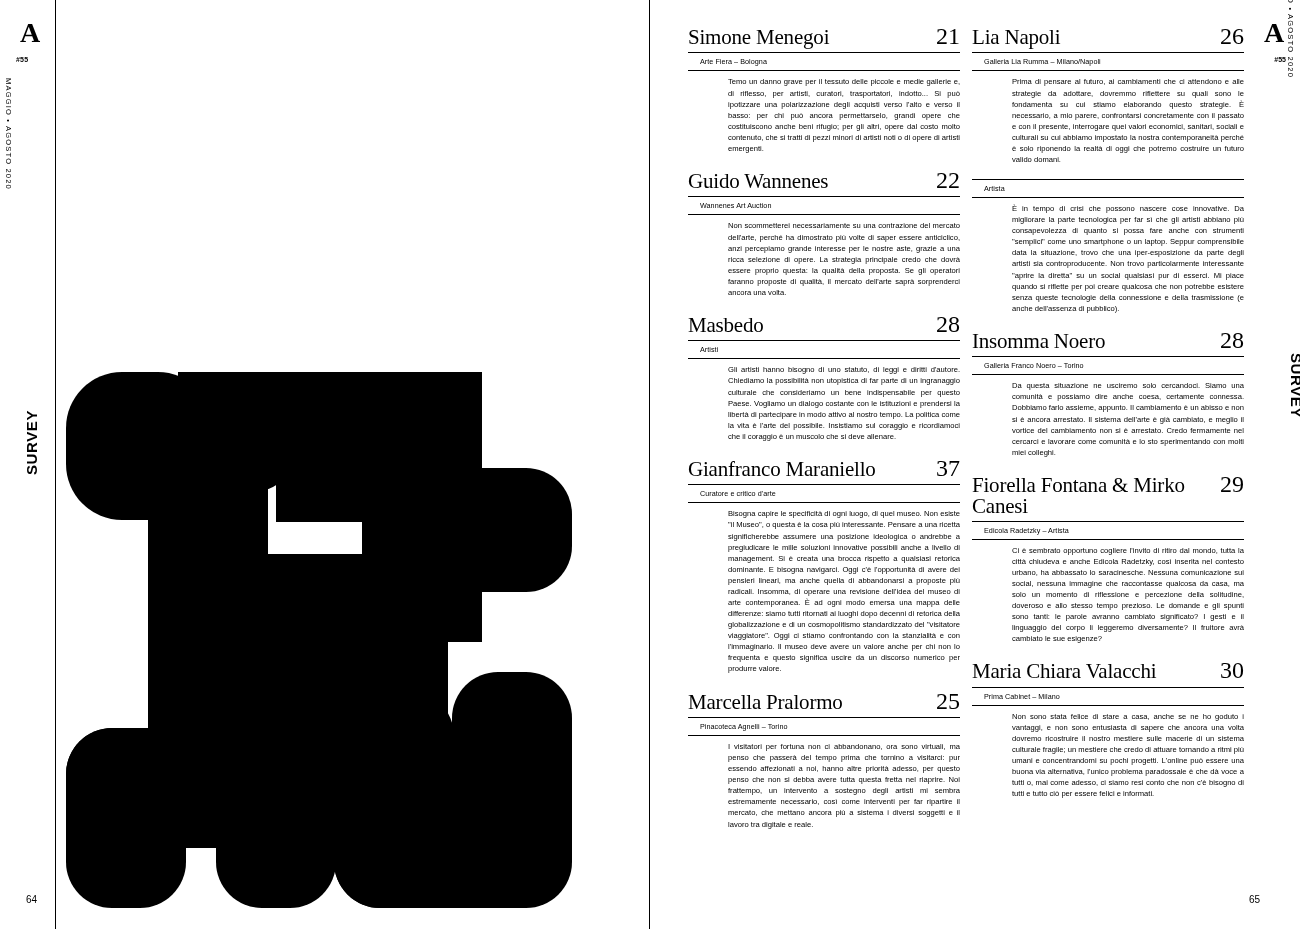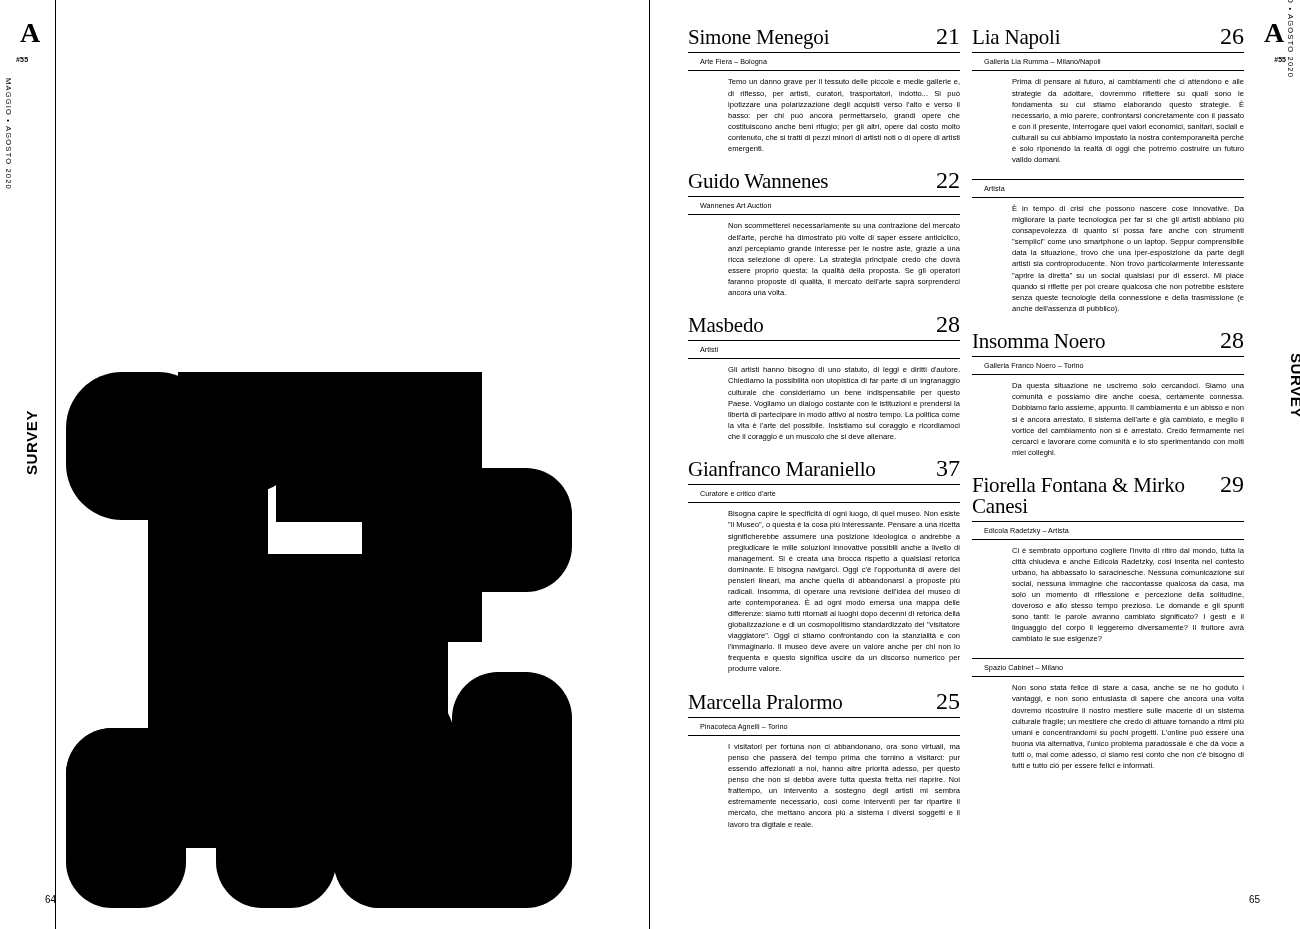--- a/index.html
+++ b/index.html
@@ -91,21 +91,20 @@
     letter-spacing: .6px;
     white-space: nowrap;
     transform-origin: left top;
     transform: rotate(-90deg) translate(-100%, 0);
   }
   .folio-left {
     position: absolute;
     left: 26px;
     bottom: 24px;
     font-size: 10px;
-    margin-left: 19px;
   }
 
   
   .artwork {
     position: absolute;
     left: 66px;
     top: 372px;
     width: 546px;
     height: 535px;
   }
@@ -382,22 +381,26 @@
           <div class="entry-name two-line">Fiorella Fontana &amp; Mirko Canesi</div>
           <div class="entry-page">29</div>
         </div>
         <div class="entry-rule"></div>
         <div class="entry-sub">Edicola Radetzky – Artista</div>
         <div class="entry-sub-rule"></div>
         <div class="entry-body">Ci è sembrato opportuno cogliere l'invito di ritiro dal mondo, tutta la città chiudeva e anche Edicola Radetzky, così inserita nel contesto urbano, ha abbassato lo saracinesche. Nessuna comunicazione sui social, nessuna immagine che raccontasse qualcosa da casa, ma solo un momento di riflessione e percezione della solitudine, doveroso e allo stesso tempo prezioso. Le domande e gli spunti sono tanti: le parole avranno cambiato significato? I gesti e il linguaggio del corpo li leggeremo diversamente? Il fruitore avrà cambiato le sue esigenze?</div>
       </div>
 
       <div class="entry">
-        <div class="entry-rule"></div>
-        <div class="entry-sub">Spazio Cabinet – Milano</div>
+        <div class="entry-head">
+          <div class="entry-name">Maria Chiara Valacchi</div>
+          <div class="entry-page">30</div>
+        </div>
+        <div class="entry-rule"></div>
+        <div class="entry-sub">Prima Cabinet – Milano</div>
         <div class="entry-sub-rule"></div>
         <div class="entry-body">Non sono stata felice di stare a casa, anche se ne ho goduto i vantaggi, e non sono entusiasta di sapere che ancora una volta dovremo ricostruire il nostro mestiere sulle macerie di un sistema culturale fragile; un mestiere che credo di attuare tornando a ritmi più umani e concentrandomi su pochi progetti. L'online può essere una buona via alternativa, l'unico problema paradossale è che dà voce a tutti o, mai come adesso, ci siamo resi conto che non c'è bisogno di tutti e tutto ciò per essere felici e informati.</div>
       </div>
 
     </div>
 
   </div>
 </div>
 
 </body></html>

